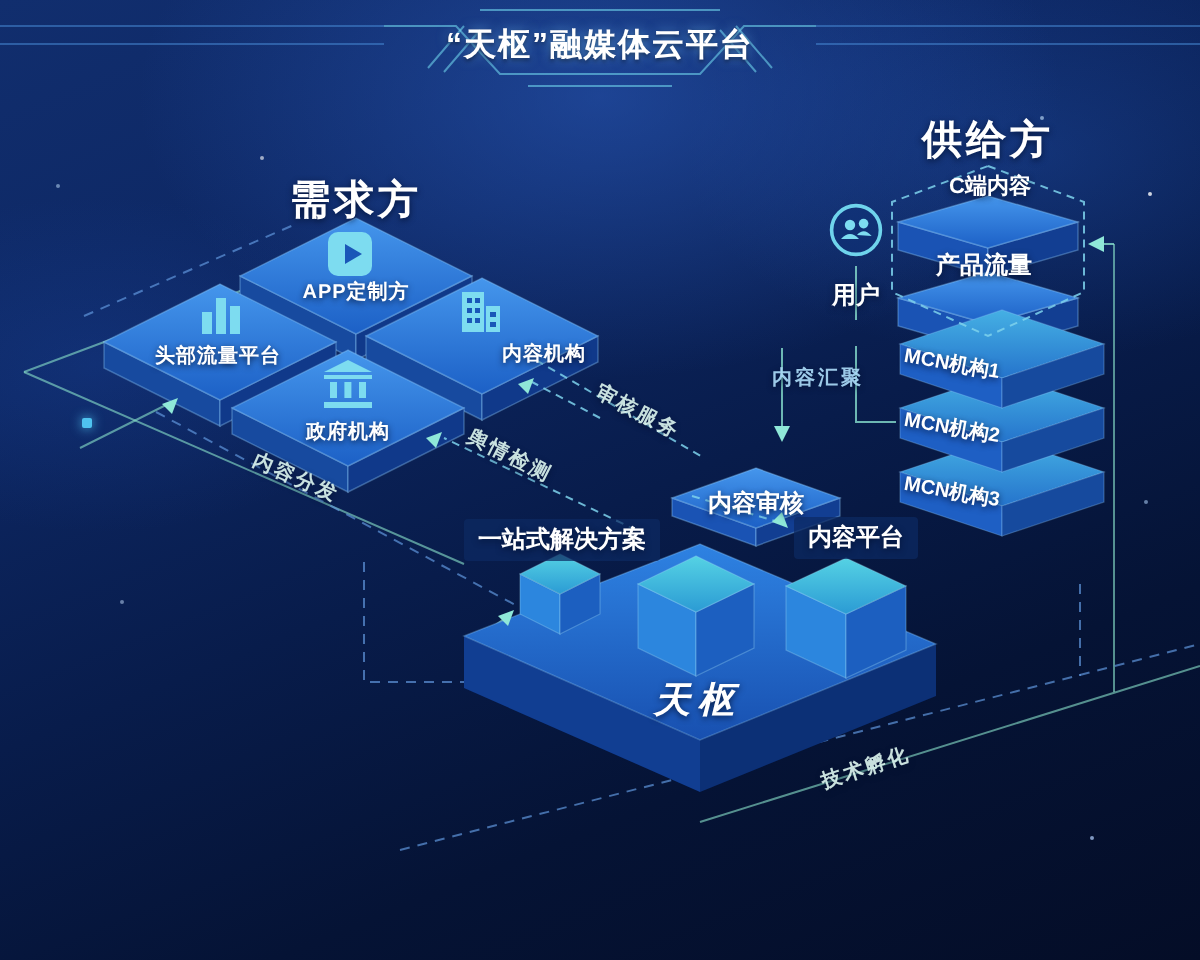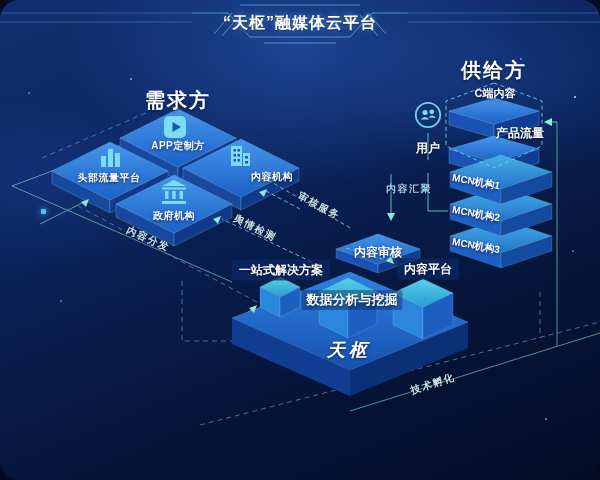--- a/index.html
+++ b/index.html
@@ -4,21 +4,20 @@
 <style>
   html,body{margin:0;padding:0;background:#030b22;}
   #stage{
     position:relative;width:600px;height:480px;overflow:hidden;
     font-family:"Liberation Sans","DejaVu Sans",sans-serif;
     background:
       radial-gradient(55% 42% at 50% 10%, rgba(45,95,195,.50), rgba(45,95,195,0) 70%),
       radial-gradient(40% 30% at 86% 16%, rgba(35,85,180,.35), rgba(35,85,180,0) 72%),
       radial-gradient(35% 25% at 8% 38%, rgba(30,75,170,.25), rgba(30,75,170,0) 70%),
       linear-gradient(158deg,#112e6e 0%,#0d2763 28%,#081c4b 52%,#051335 74%,#040d27 100%);
-    border-radius: 19px;
   }
   .layer{position:absolute;left:0;top:0;pointer-events:none;}
   .lbl{position:absolute;transform:translate(-50%,-50%);color:#fff;font-weight:bold;
        white-space:nowrap;text-shadow:0 1px 3px rgba(3,15,45,.8);}
   .heading{font-size:20px;letter-spacing:2px;}
   .tile-label{font-size:10px;letter-spacing:.5px;}
   .flow{font-size:10px;font-weight:bold;color:#d9f2ec;letter-spacing:1.5px;opacity:.92;}
   .pill{background:rgba(13,42,98,.72);border-radius:2px;padding:2px 7px;font-size:12px;}
   .agg{color:#a9d9f6;}
   .dot{position:absolute;border-radius:1px;}
@@ -247,29 +246,28 @@
         <g fill="#7ddcf0">
           <circle cx="11" cy="11.5" r="2.6"></circle>
           <path d="M 6.5,18.5 Q 11,13.5 15.5,18.5 Z"></path>
           <circle cx="17.8" cy="10.8" r="2.4"></circle>
           <path d="M 14.5,16.5 Q 18,12.5 21.8,17 Z"></path>
         </g>
       </svg>
   </div>
   <div class="lbl" style="left:428px;top:148px;font-size:12px;">用户</div>
   <div class="lbl" style="left:495px;top:93px;font-size:11px;">C端内容</div>
-  <div class="lbl" style="left:520px;top:133px;font-size:12px;">产品流量</div>
+  <div class="lbl" style="left:492px;top:133px;font-size:12px;">产品流量</div>
   <div class="lbl" style="left:476px;top:182px;font-size:10px;transform:translate(-50%,-50%) rotate(10deg);">MCN机构1</div>
   <div class="lbl" style="left:476px;top:214px;font-size:10px;transform:translate(-50%,-50%) rotate(10deg);">MCN机构2</div>
   <div class="lbl" style="left:476px;top:246px;font-size:10px;transform:translate(-50%,-50%) rotate(10deg);">MCN机构3</div>
 
   <div class="lbl" style="left:378px;top:232px;font-size:12px;margin-top:20px;">内容审核</div>
   <div class="lbl pill" style="left:281px;top:270px;">一站式解决方案</div>
   <div class="lbl pill" style="left:428px;top:269px;">内容平台</div>
-  <div class="lbl" style="left:352px;top:300px;font-size:13px;background:rgba(10,35,85,.4);padding:1px 5px;border-radius:2px;">数据分析与挖掘</div>
   <div class="lbl" style="left:349px;top:350px;font-size:18px;letter-spacing:4px;font-style:italic;">天枢</div>
 
   <div class="lbl flow" style="left:148px;top:239px;transform:translate(-50%,-50%) rotate(24deg);">内容分发</div>
   <div class="lbl flow" style="left:255px;top:228px;transform:translate(-50%,-50%) rotate(27deg);">舆情检测</div>
   <div class="lbl flow" style="left:319px;top:206px;transform:translate(-50%,-50%) rotate(28deg);">审核服务</div>
   <div class="lbl flow agg" style="left:409px;top:166px;transform:translate(-50%,-50%);margin-top:23px;">内容汇聚</div>
   <div class="lbl flow" style="left:433px;top:384px;transform:translate(-50%,-50%) rotate(-18deg);">技术孵化</div>
 
 </div>
 

